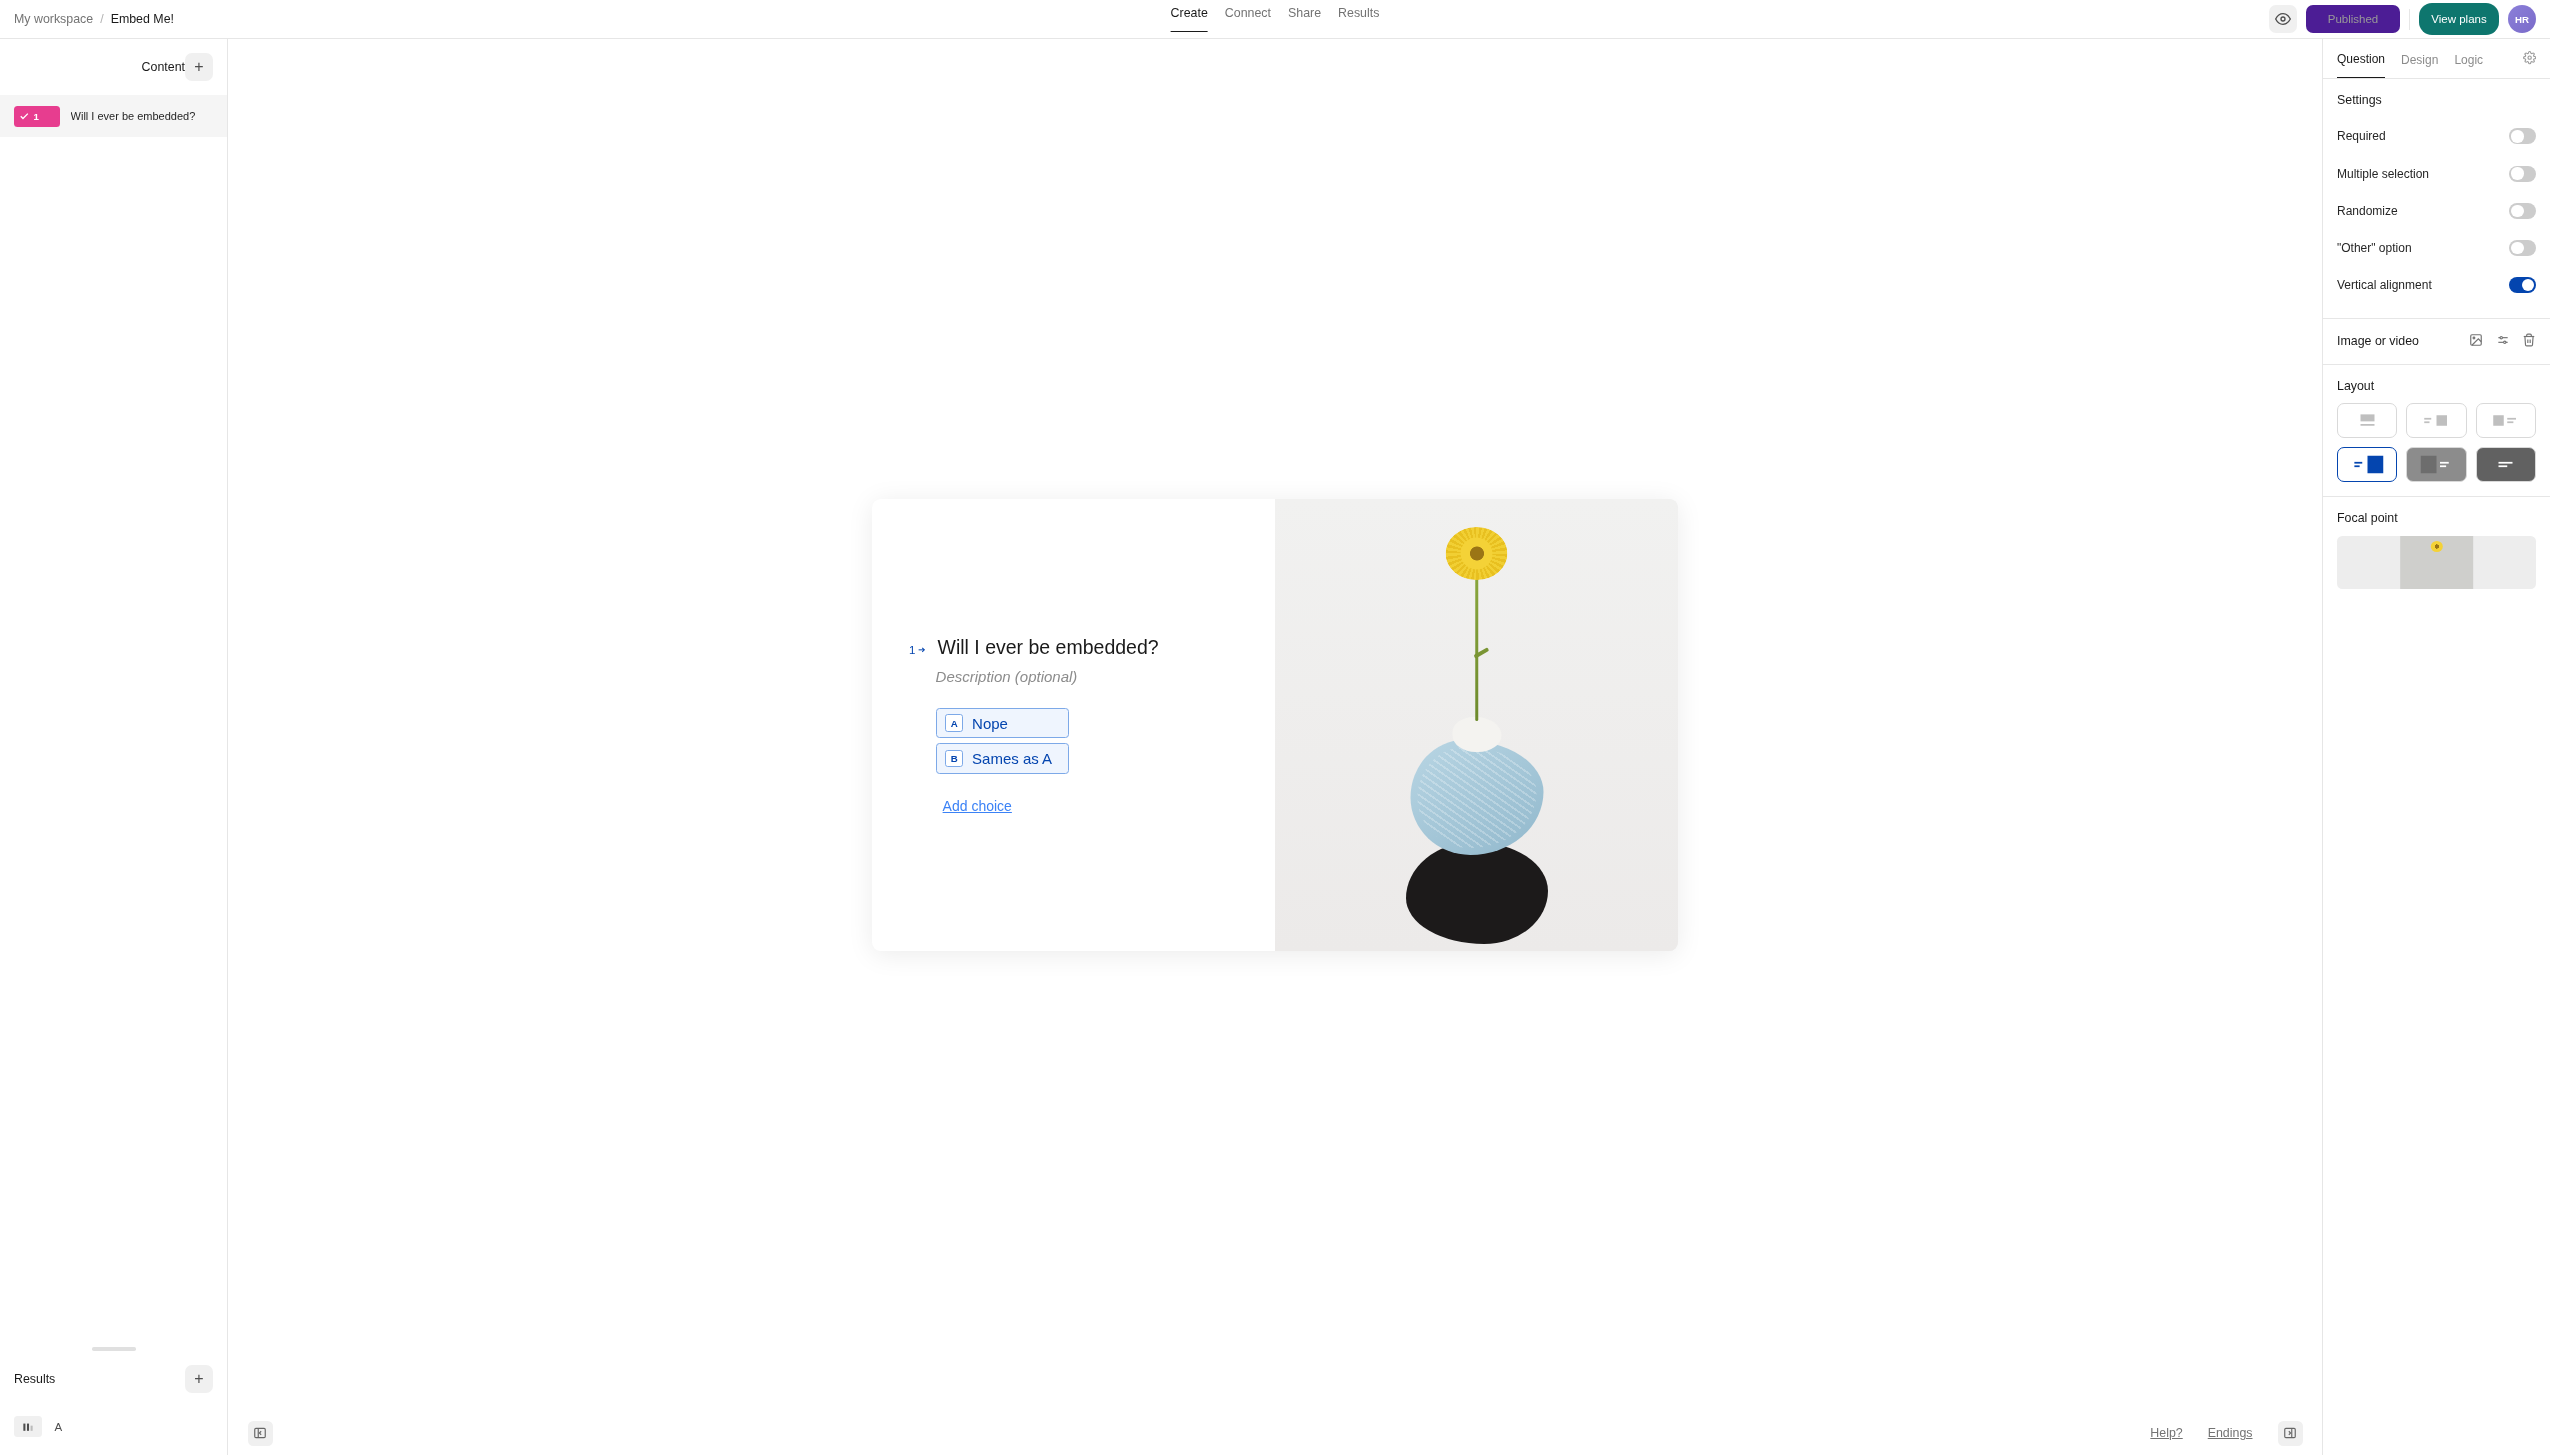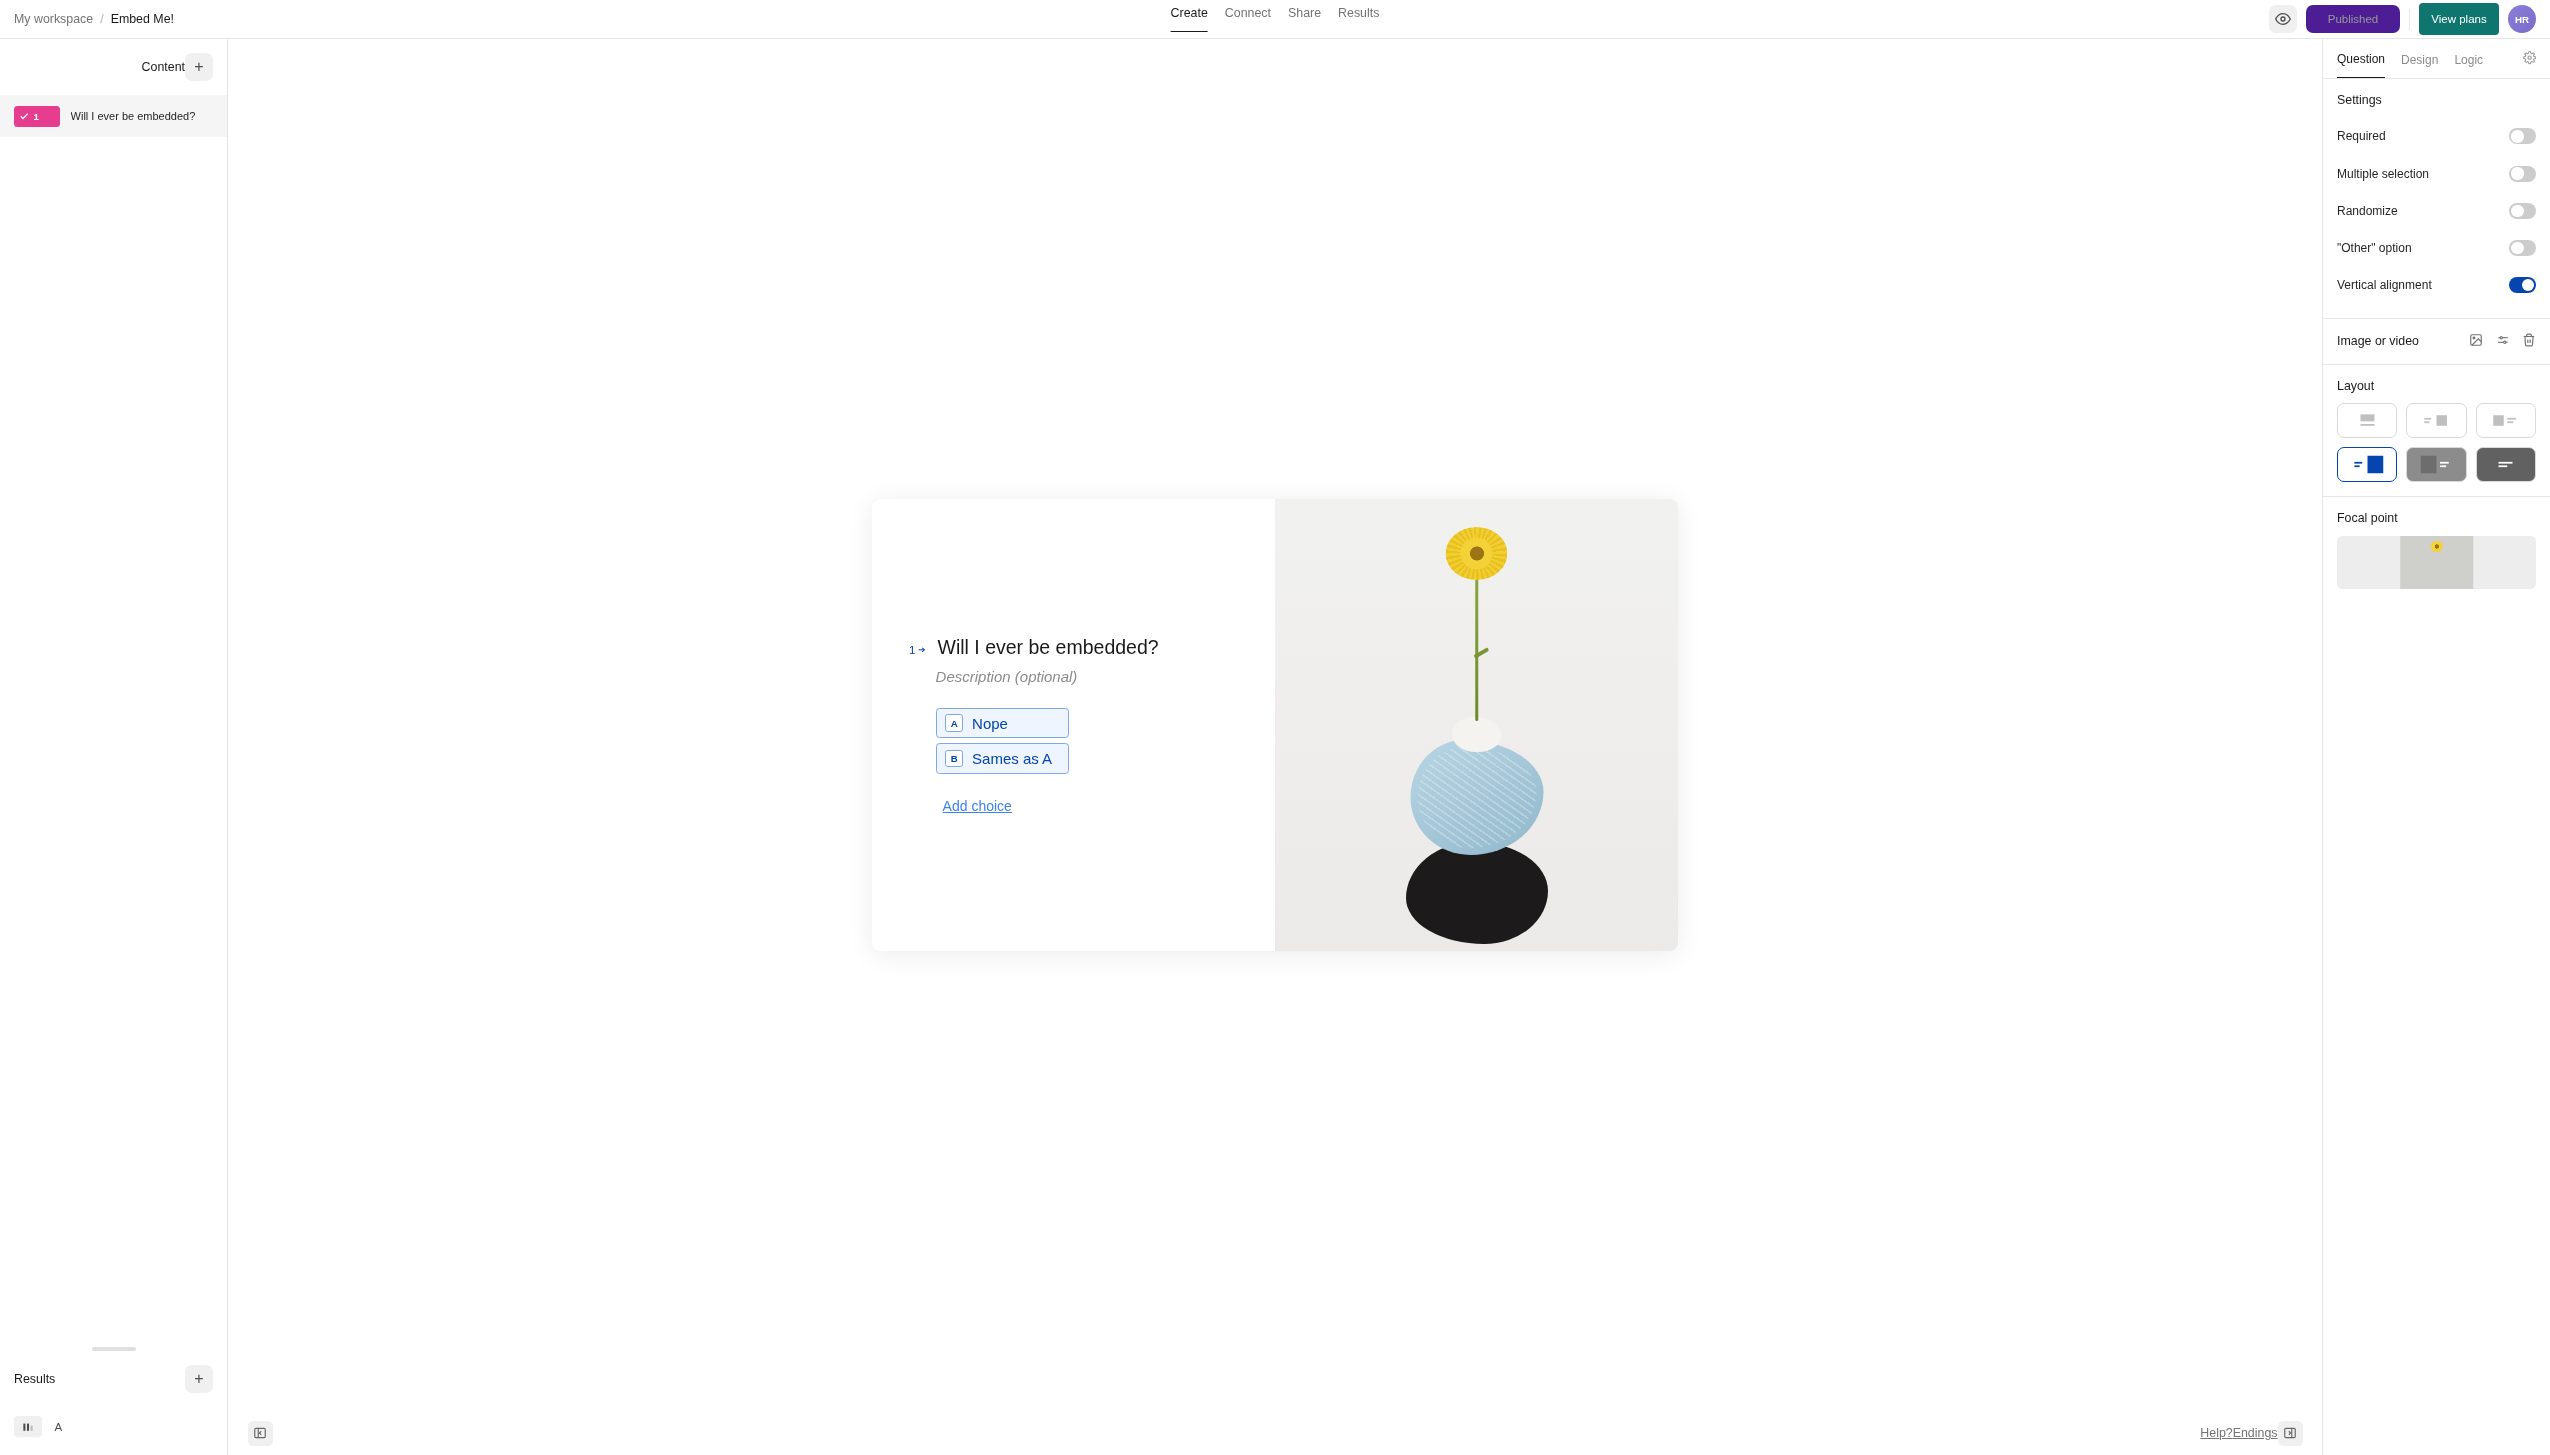--- a/index.html
+++ b/index.html
@@ -10,21 +10,21 @@
     .breadcrumb { display: flex; align-items: center; gap: 7px; color: #737373; font-size: 12.4px; }
     .breadcrumb .sep { color: #b3b3b3; }
     .breadcrumb .current { color: #1a1a1a; }
     .topnav { margin: 0 auto; display: flex; gap: 17px; position: absolute; left: 50%; transform: translateX(-50%); }
     .topnav-item { font-size: 12.4px; color: #737373; padding-bottom: 10.6px; cursor: pointer; }
     .topnav-item.active { color: #1a1a1a; font-weight: 500; border-bottom: 1.8px solid #1a1a1a; }
     .top-right { margin-left: auto; display: flex; align-items: center; gap: 8.9px; }
     .icon-btn { width: 28px; height: 28px; border-radius: 7px; display: flex; align-items: center; justify-content: center; background: #f0f0f0; cursor: pointer; }
     .icon-btn svg { width: 16px; height: 16px; }
     .pub-btn { background: #4c1d95; color: #999; height: 28px; padding: 0 22px; border-radius: 7px; font-size: 11.5px; display: flex; align-items: center; cursor: default; }
-    .plans-btn { background: #0e766e; color: #fff; height: 32px; padding: 0 12.4px; border-radius: 4px; font-size: 11.5px; font-weight: 500; display: flex; align-items: center; cursor: pointer; }
+    .plans-btn { background: #0e766e; color: #fff; height: 32px; padding: 0 12.4px; border-radius: 13px; font-size: 11.5px; font-weight: 500; display: flex; align-items: center; cursor: pointer; }
     .avatar { width: 28px; height: 28px; border-radius: 50%; background: linear-gradient(135deg, #8b7fd9, #7a6bc9); color: #fff; font-size: 9.7px; font-weight: 600; display: flex; align-items: center; justify-content: center; }
     .top-sep { width: 0.9px; height: 21px; background: #e6e6e6; }
     
     
     .main { display: flex; height: calc(100vh - 39px); }
     
     
     .left { width: 228px; border-right: 0.9px solid #e6e6e6; display: flex; flex-direction: column; }
     .left-section { padding: 14px; display: flex; justify-content: flex-end; align-items: center; }
     .left-section h3 { font-size: 12.4px; font-weight: 500; }
@@ -63,21 +63,21 @@
     .hero { width: 100%; height: 100%; position: relative; background: linear-gradient(180deg, #f1f1f0 0%, #eceae9 100%); }
     .rock { position: absolute; bottom: 7px; left: 50%; transform: translateX(-50%); width: 142px; height: 102px; background: #1c1a1a; border-radius: 48% 52% 45% 55% / 55% 48% 52% 45%; }
     .cloth { position: absolute; bottom: 96px; left: 50%; transform: translateX(-50%); width: 133px; height: 115px; background: linear-gradient(145deg, #b9d6e4, #91b8cc); border-radius: 40% 60% 55% 45% / 50% 45% 55% 50%; }
     .cloth::before { content:''; position:absolute; inset:7px; background: repeating-linear-gradient(35deg, rgba(255,255,255,0.25) 0 1.8px, transparent 1.8px 6.2px); border-radius:inherit; }
     .clay { position: absolute; bottom: 199px; left: 50%; transform: translateX(-50%); width: 49px; height: 35px; background: #f4f3f0; border-radius: 45% 55% 50% 50%; }
     .stem { position: absolute; bottom: 230px; left: 50%; transform: translateX(-50%); width: 3.5px; height: 155px; background: linear-gradient(180deg, #8ba83e, #6d8a2c); border-radius: 1.8px; }
     .stem::before { content:''; position:absolute; top:55%; left:-1.8px; width:16px; height:3.5px; background:#7a9534; transform:rotate(-30deg); border-radius:1.8px; }
     .flower { position: absolute; bottom: 376px; left: 50%; transform: translateX(-50%); width: 51px; height: 43px; border-radius: 50%; background: radial-gradient(circle at center, #9b7515 0 20%, #f4d237 22% 60%, transparent 62%); }
     .flower::before { content:''; position:absolute; inset:-5.3px; border-radius:50%; background: repeating-conic-gradient(#f1cf33 0deg 6deg, #e8c020 6deg 12deg); -webkit-mask: radial-gradient(circle, transparent 38%, #000 40%); mask: radial-gradient(circle, transparent 38%, #000 40%); }
     
-    .canvas-footer { height: 44px; display: flex; align-items: center; padding: 0 19.5px; gap: 0; }
+    .canvas-footer { height: 44px; display: flex; align-items: center; padding: 0 19.5px; gap: 25px; }
     .cf-btn { width: 25px; height: 25px; background: #f0f0f0; border-radius: 5.3px; display: flex; align-items: center; justify-content: center; cursor: pointer; }
     .cf-btn svg { width: 14px; height: 14px; }
     .cf-spacer { flex: 1; }
     .cf-link { color: #737373; text-decoration: underline; font-size: 12.4px; cursor: pointer; }
     
     
     .right { width: 228px; border-left: 0.9px solid #e6e6e6; overflow-y: auto; }
     .rtabs { display: flex; gap: 16px; padding: 12.4px 14px 0; border-bottom: 0.9px solid #e6e6e6; align-items: center; }
     .rtab { font-size: 12px; color: #8c8c8c; padding-bottom: 10.6px; cursor: pointer; }
     .rtab.active { color: #1a1a1a; font-weight: 500; border-bottom: 1.8px solid #1a1a1a; }

